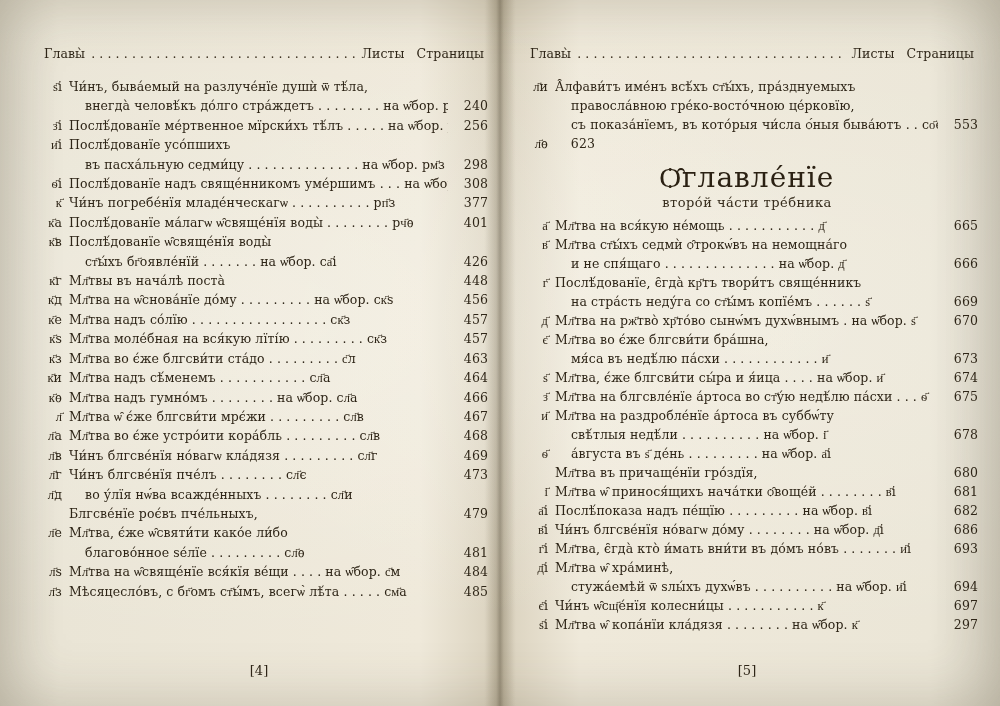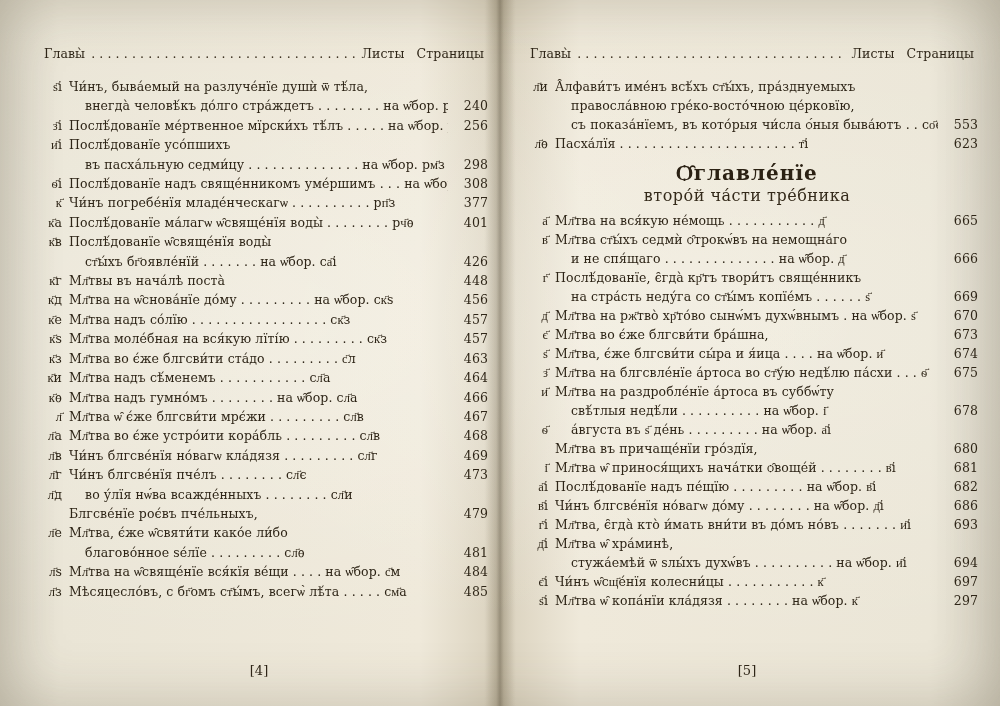--- a/index.html
+++ b/index.html
@@ -49,24 +49,24 @@
     flex:none;width:32px;text-align:right;padding-right:7px;
   }
   .entry .body{flex:1;min-width:0;}
   .entry .line{white-space:nowrap;overflow:hidden;}
   .entry .line.cont{padding-left:16px;}
   .entry .pg{
     flex:none;width:40px;text-align:right;align-self:flex-end;
   }
   .section-head{margin:8px 0 6px 0;text-align:center;}
   .section-title{
-    font-size:20px;font-weight:bold;letter-spacing:1px;color:#2b2113;
+    font-size:28px;font-weight:normal;letter-spacing:1px;color:#2b2113;
   }
   .section-subtitle{
-    font-size:16px;letter-spacing:0.5px;margin-top:1px;color:#342a1a;
+    font-size:13px;letter-spacing:0.5px;margin-top:1px;color:#342a1a;
   }
   .page-folio{
     position:absolute;bottom:28px;left:0;right:0;
     text-align:center;font-size:13px;color:#2e2517;
   }
 </style>
 </head>
 <body>
 
 <div id="root">
@@ -256,23 +256,20 @@
           <span class="num">л҃и</span>
           <div class="body">
             <div class="line">А̑лфави́тъ име́нъ всѣ́хъ ст҃ы́хъ, пра́зднуемыхъ</div>
             <div class="line cont">правосла́вною гре́ко-восто́чною це́рковїю,</div>
             <div class="line cont">съ показа́нїемъ, въ кото́рыя чи́сла ѻ́ныя быва́ютъ . . со҃е</div>
           </div>
           <span class="pg">553</span>
         </div>
         <div class="entry">
           <span class="num">л҃ѳ</span>
-          <div class="body">
-            <div class="line">Пасха́лїя . . . . . . . . . . . . . . . . . . . . . . т҃і</div>
-          </div>
           <span class="pg">623</span>
         </div>
       </div>
     <div class="section-head">
       <div class="section-title">Ѻ̑главле́нїе</div>
       <div class="section-subtitle">второ́й ча́сти тре́бника</div>
     </div>
     <div class="entries" id="right-entries-part2">
         <div class="entry">
           <span class="num">а҃</span>
@@ -301,20 +298,21 @@
           <span class="num">д҃</span>
           <div class="body">
             <div class="line">Мл҃тва на рж҃тво̀ хр҃то́во сынѡ́мъ духѡ́внымъ . на ѡ̑бор. ѕ҃</div>
           </div>
           <span class="pg">670</span>
         </div>
         <div class="entry">
           <span class="num">є҃</span>
           <div class="body">
             <div class="line">Мл҃тва во є́же блгсви́ти бра́шна,</div>
+            <div class="line cont">мя́са въ недѣ́лю па́схи . . . . . . . . . . . . и҃</div>
           </div>
           <span class="pg">673</span>
         </div>
         <div class="entry">
           <span class="num">ѕ҃</span>
           <div class="body">
             <div class="line">Мл҃тва, є́же блгсви́ти сы́ра и я́ица . . . . на ѡ̑бор. и҃</div>
           </div>
           <span class="pg">674</span>
         </div>
@@ -344,21 +342,21 @@
         <div class="entry">
           <span class="num">і҃</span>
           <div class="body">
             <div class="line">Мл҃тва ѡ̑ принося́щихъ нача́тки ѻ̑воще́й . . . . . . . . в҃і</div>
           </div>
           <span class="pg">681</span>
         </div>
         <div class="entry">
           <span class="num">а҃і</span>
           <div class="body">
-            <div class="line">Послѣ́дованїе надъ пе́щїю . . . . . . . . . на ѡ̑бор. в҃і</div>
+            <div class="line">Послѣ́показа надъ пе́щїю . . . . . . . . . на ѡ̑бор. в҃і</div>
           </div>
           <span class="pg">682</span>
         </div>
         <div class="entry">
           <span class="num">в҃і</span>
           <div class="body">
             <div class="line">Чи́нъ блгсве́нїя но́вагѡ до́му . . . . . . . . на ѡ̑бор. д҃і</div>
           </div>
           <span class="pg">686</span>
         </div>

